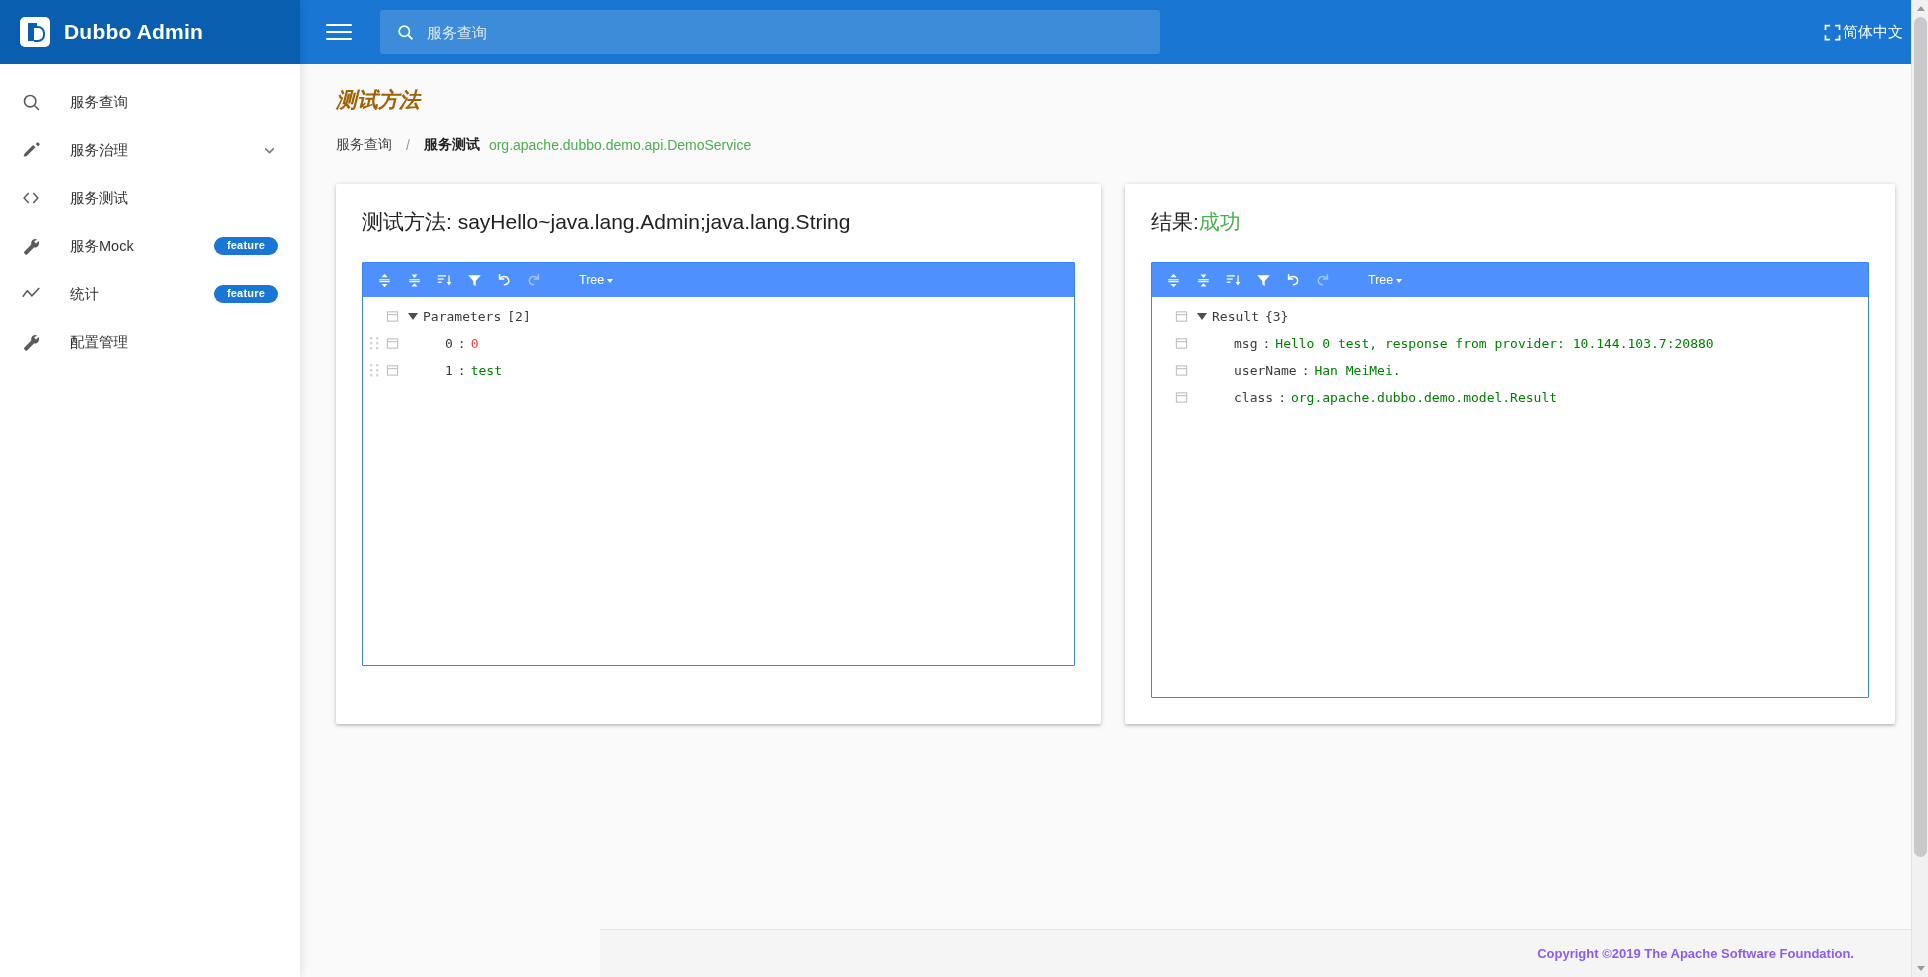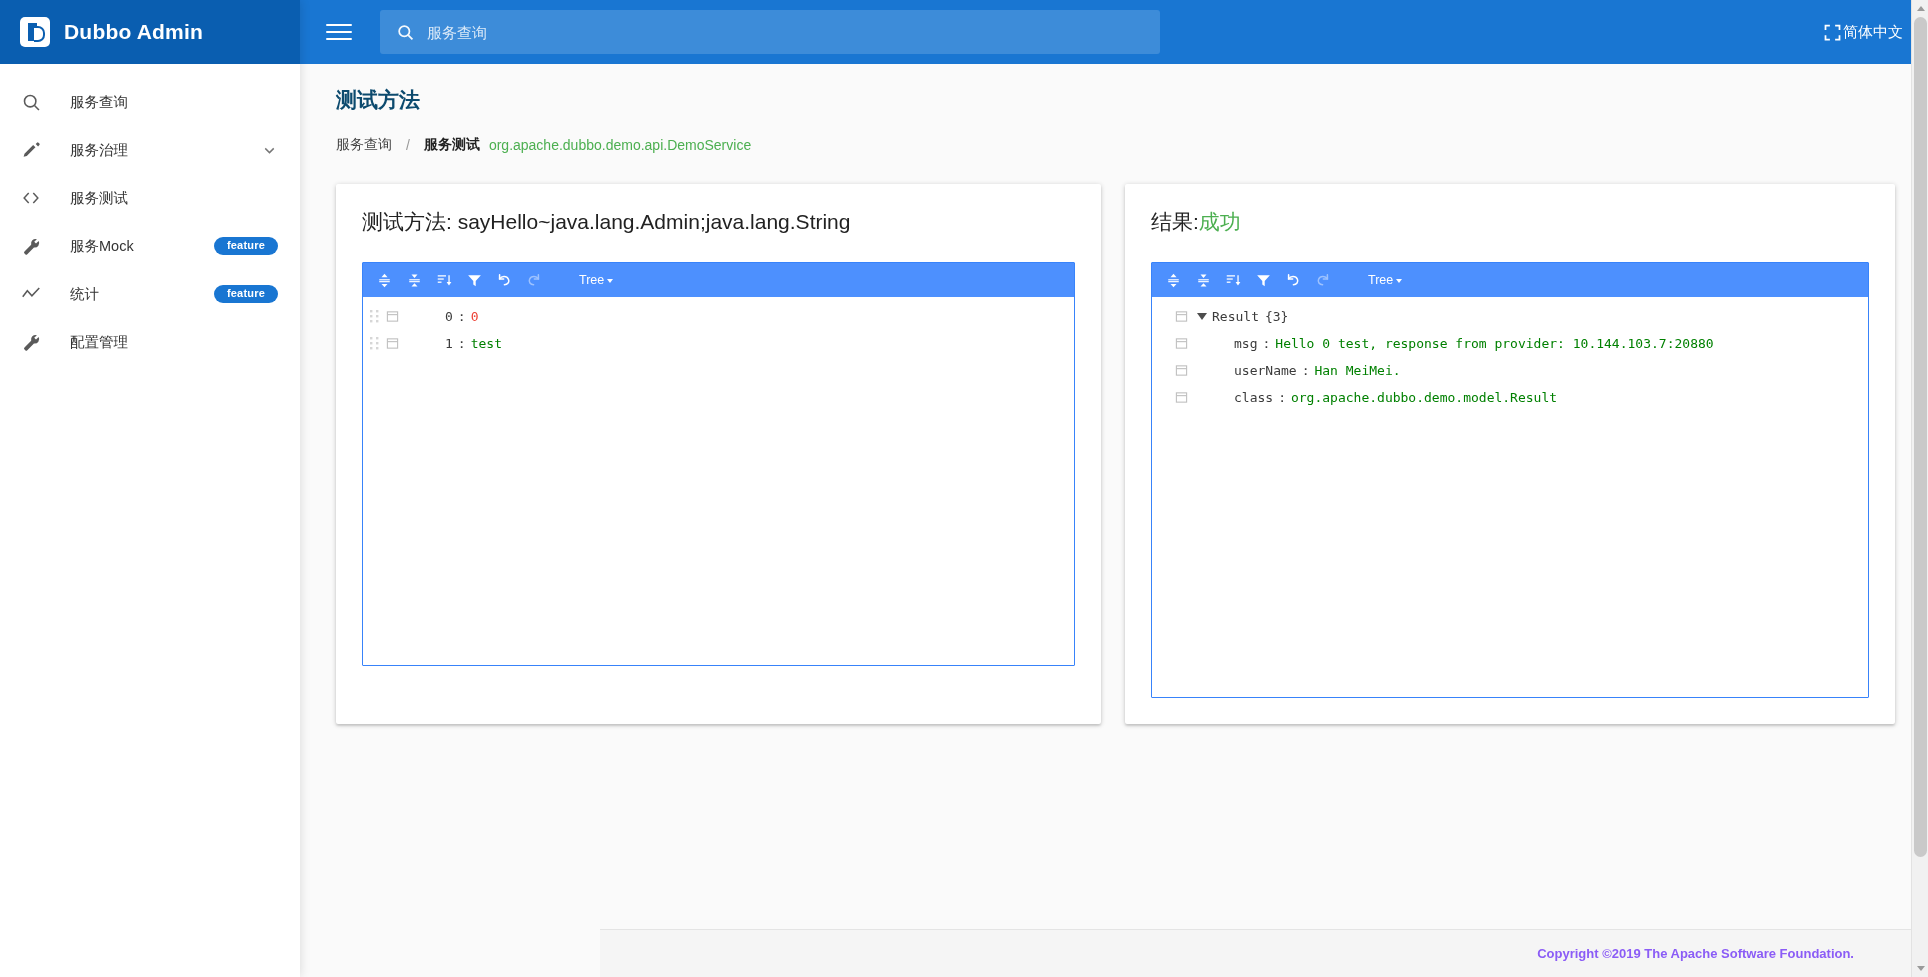--- a/index.html
+++ b/index.html
@@ -75,21 +75,21 @@
     font-family: "Liberation Sans", "DejaVu Sans", sans-serif;
   }
   .search-input::placeholder { color: rgba(255,255,255,.82); }
   .topbar-right { margin-left: auto; display: flex; align-items: center; }
   .icon-btn { color: #fff; cursor: pointer; display: flex; align-items: center; }
   .lang { color: #fff; font-size: 15px; cursor: pointer; }
 
   .content { flex: 1 1 auto; overflow: hidden; position: relative; padding: 0 0 0 0; }
 
   .page-head { padding: 22px 36px 0 36px; }
-  .page-title { font-size: 21px; font-weight: bold; color: #0c4a6e; }
+  .page-title { font-size: 21px; font-weight: bold; color: #a16207; font-style: italic; }
   .breadcrumb { margin-top: 22px; display: flex; align-items: center; gap: 0; font-size: 14px; }
   .bc-item { color: #444; }
   .bc-item.cur { font-weight: bold; color: #222; }
   .bc-sep { color: #999; margin: 0 14px; }
   .bc-svc { color: #4caf50; font-weight: normal; margin-left: 9px; }
 
   .cards { display: flex; gap: 24px; padding: 30px 36px 0 36px; }
   .card {
     background: #fff; border-radius: 2px;
     box-shadow: 0 1px 5px rgba(0,0,0,0.2), 0 2px 2px rgba(0,0,0,0.10);
@@ -343,20 +343,34 @@
                 </svg>
               </span>
               <span class="je-mode">
                 <span>Tree</span>
                 <span class="caret"></span>
               </span>
             </div>
 
             <div class="je-body">
 
+              <div class="je-row">
+                <span class="drag" style="visibility:hidden"></span>
+                <span class="fieldbox">
+                  <svg width="13" height="13" viewBox="0 0 14 14" fill="none" stroke="#c0c0c0" stroke-width="1.2">
+                    <rect x="1.5" y="2" width="11" height="10"></rect>
+                      <line x1="1.5" y1="5" x2="12.5" y2="5"></line>
+                  </svg>
+                </span>
+                <span class="expander">
+                    <span class="tri"></span>
+                  </span>
+                <span class="je-key">Parameters</span>
+                <span class="je-count">[2]</span>
+              </div>
 
               <div class="je-row">
                 <span class="drag">
                   <svg width="9" height="13" viewBox="0 0 9 13" fill="#b5b5b5">
                     <rect x="0" y="0" width="2.4" height="2.4"></rect>
                       <rect x="6" y="0" width="2.4" height="2.4"></rect>
                     <rect x="0" y="5" width="2.4" height="2.4"></rect>
                       <rect x="6" y="5" width="2.4" height="2.4"></rect>
                     <rect x="0" y="10" width="2.4" height="2.4"></rect>
                       <rect x="6" y="10" width="2.4" height="2.4"></rect>

